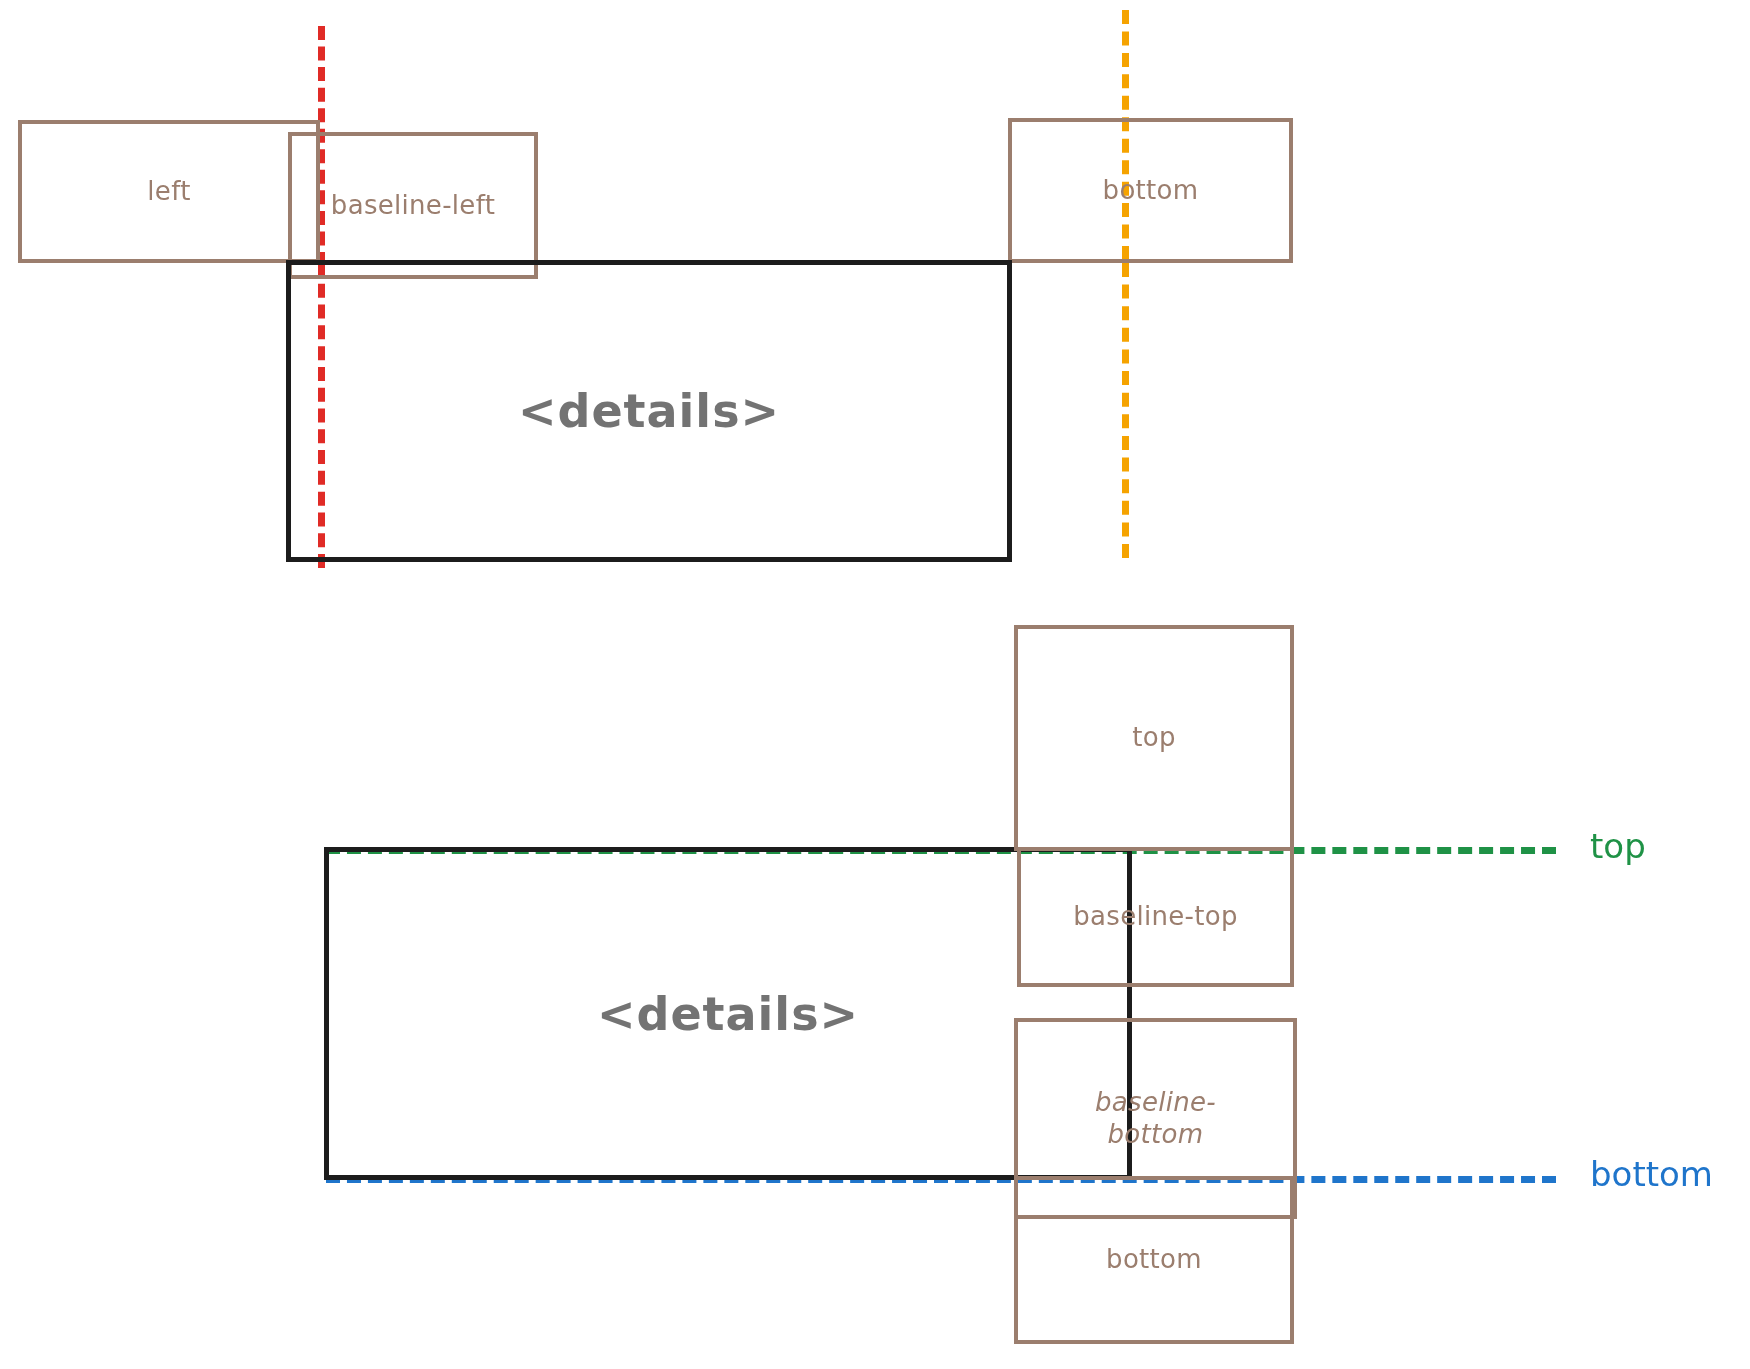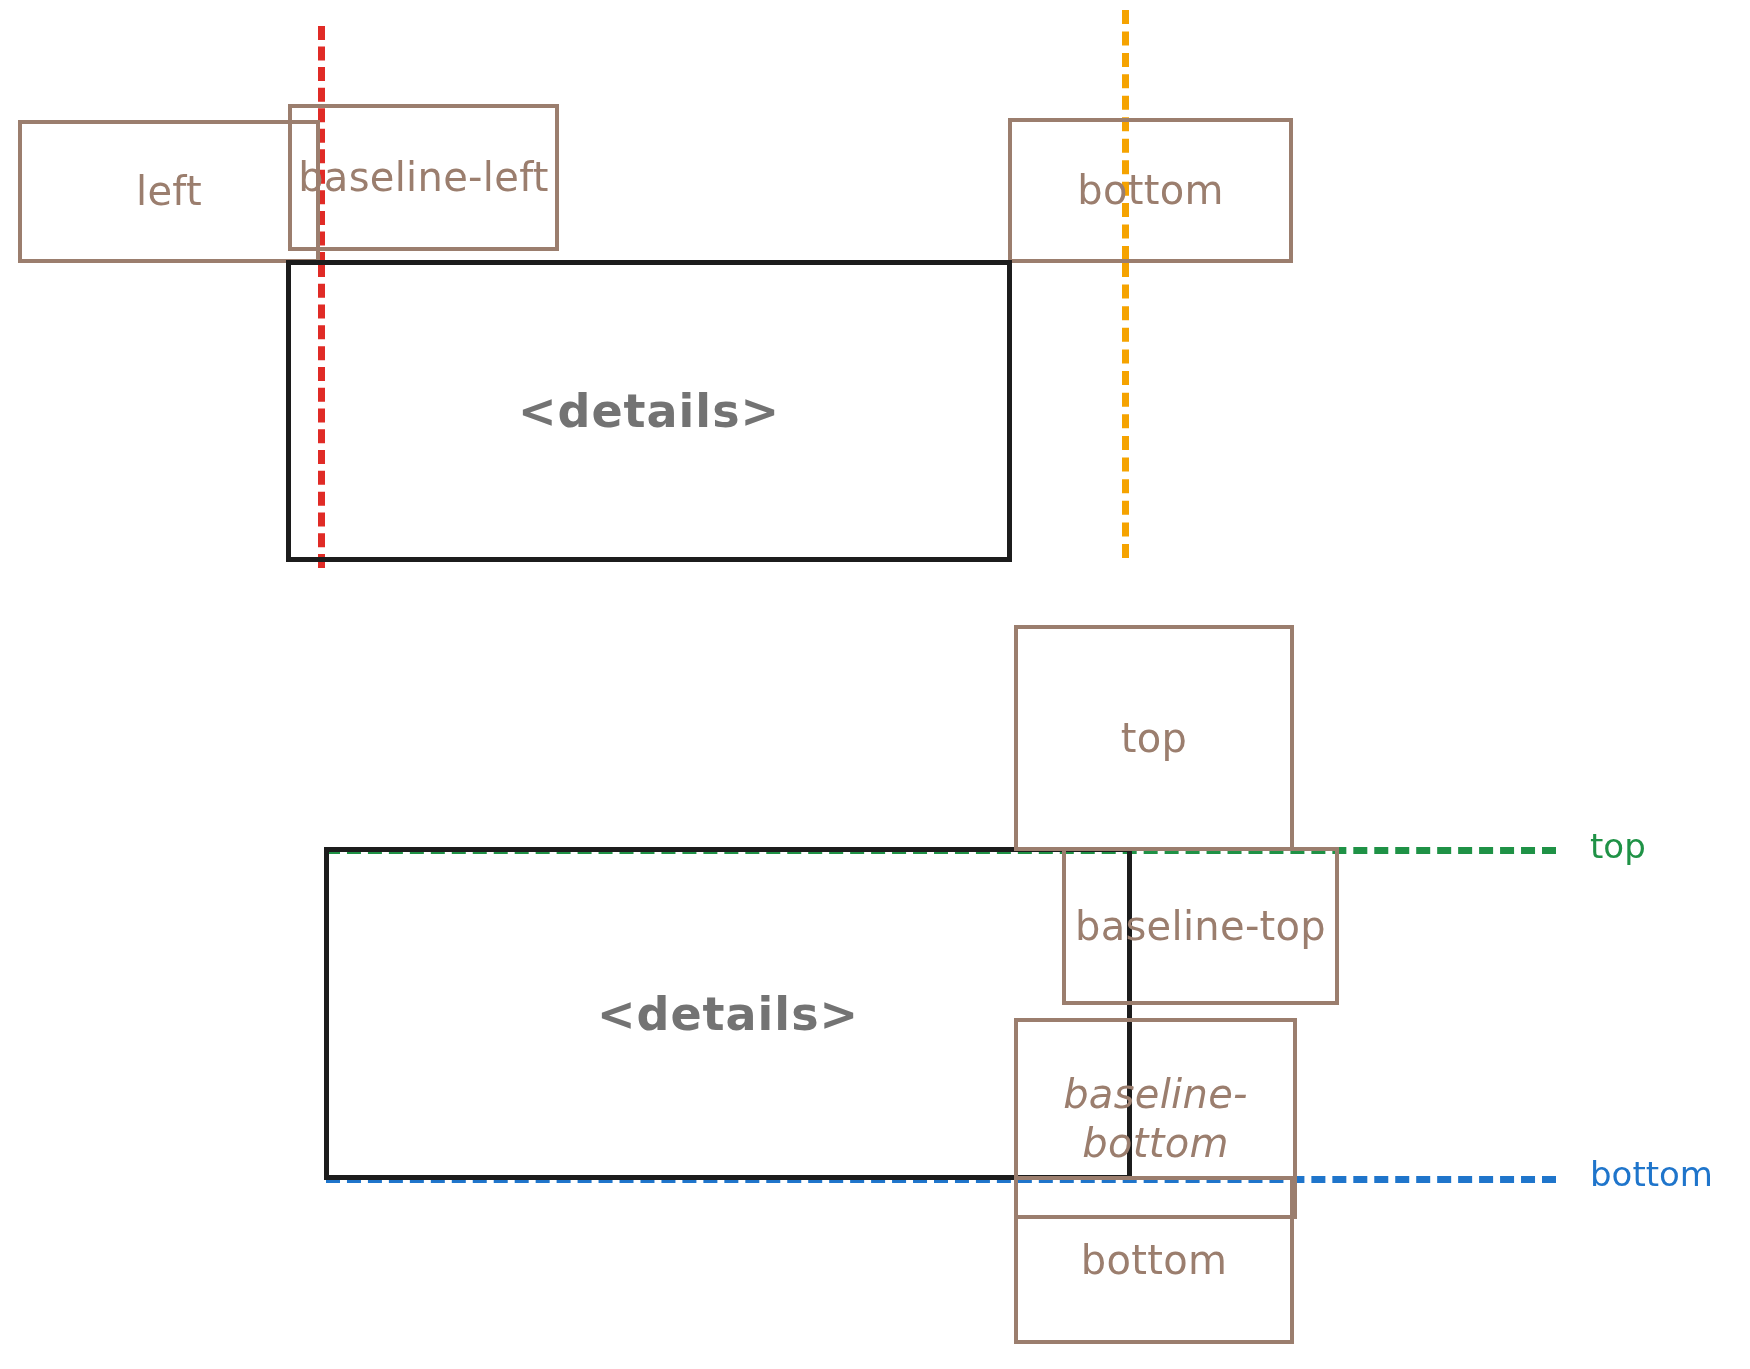--- a/index.html
+++ b/index.html
@@ -20,21 +20,21 @@
   .label-box {
     position: absolute;
     box-sizing: border-box;
     border: 4px solid #9b7e6e;
     background: transparent;
     display: flex;
     align-items: center;
     justify-content: center;
     text-align: center;
     color: #9b7e6e;
-    font-size: 40px;
+    font-size: 26px;
     font-family: "DejaVu Sans", sans-serif;
     line-height: 1.22;
     letter-spacing: 0.3px;
   }
 
   
   .details-box {
     position: absolute;
     box-sizing: border-box;
     border: 5px solid #1c1c1c;
@@ -86,21 +86,21 @@
   <div class="vline c-red" style="left:318px; top:26px; height:240px;"></div>
   <div class="vline c-red" style="left:318px; top:263px; height:305px;"></div>
 
   <div class="vline c-orange" style="left:1122px; top:10px; height:250px;"></div>
   <div class="vline c-orange" style="left:1122px; top:263px; height:295px;"></div>
 
   <div class="label-box" style="left:18px; top:120px; width:302px; height:143px;">
     <span>left</span>
   </div>
 
-  <div class="label-box" style="left:288px; top:104px; width:271px; height:147px;">
+  <div class="label-box" style="left:288px; top:132px; width:250px; height:147px;">
     <span>baseline-left</span>
   </div>
 
 
   <div class="label-box" style="left:1008px; top:118px; width:285px; height:145px;">
     <span>bottom</span>
   </div>
 
   <div class="details-box" style="left:286px; top:260px; width:726px; height:302px;">
     <span class="details-label">&lt;details&gt;</span>
@@ -113,21 +113,21 @@
   <div class="guide-label c-blue" style="left:1590px; top:1154px;">bottom</div>
 
   <div class="details-box" style="left:324px; top:847px; width:808px; height:333px;">
     <span class="details-label">&lt;details&gt;</span>
   </div>
 
   <div class="label-box" style="left:1014px; top:625px; width:280px; height:226px;">
     <span>top</span>
   </div>
 
-  <div class="label-box" style="left:1017px; top:847px; width:277px; height:158px;margin-left:45px;">
+  <div class="label-box" style="left:1017px; top:847px; width:277px; height:140px;">
     <span>baseline-top</span>
   </div>
 
   <div class="label-box" style="left:1014px; top:1018px; width:283px; height:201px; white-space:pre-line;font-style:italic;">
     <span style="white-space:pre-line;">baseline-
 bottom</span>
   </div>
 
   <div class="label-box" style="left:1014px; top:1176px; width:280px; height:168px;">
     <span>bottom</span>

